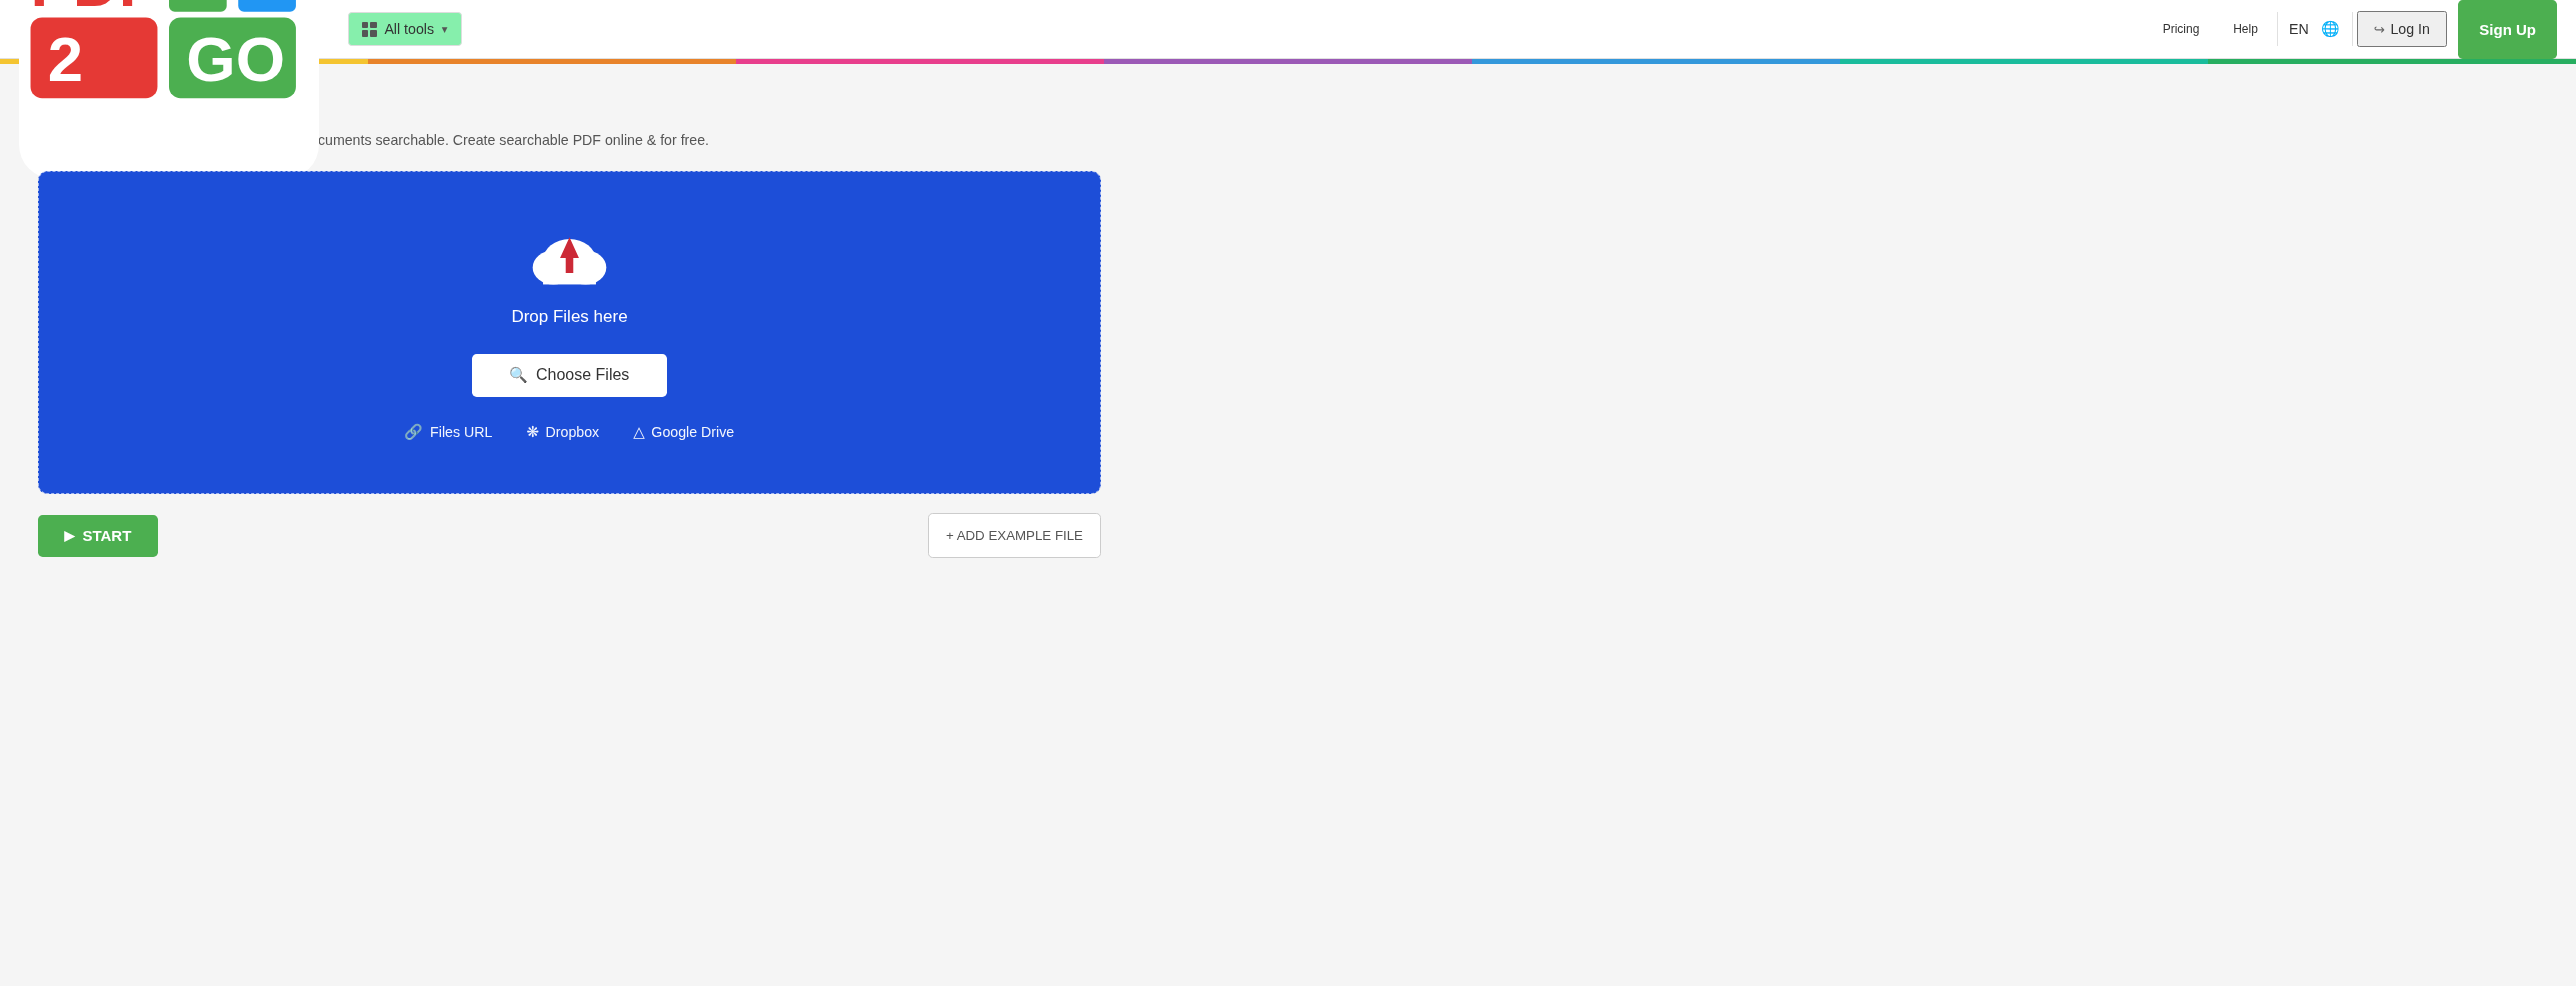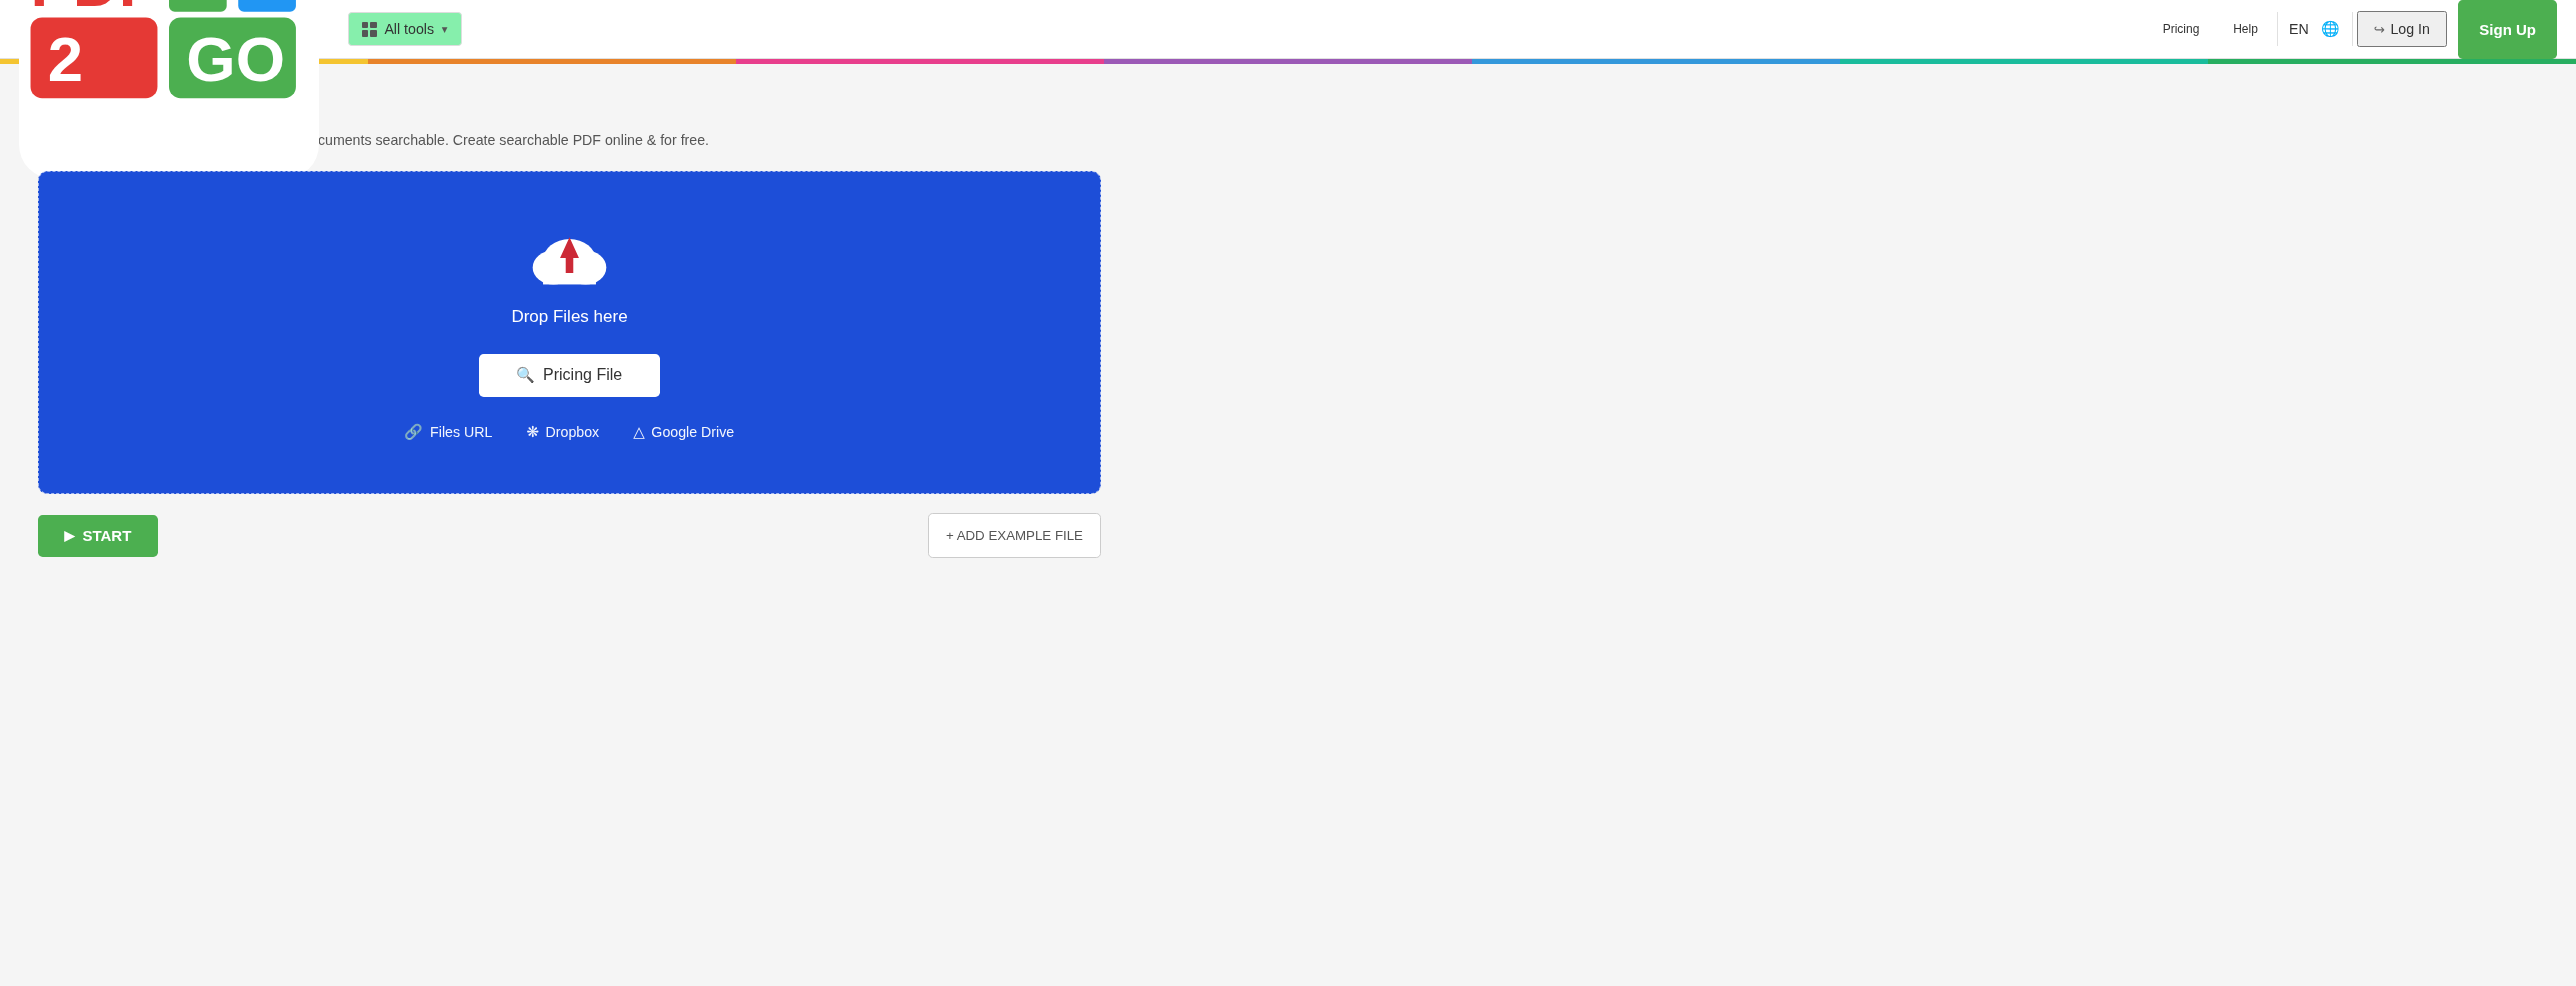--- a/index.html
+++ b/index.html
@@ -300,21 +300,21 @@
       <ellipse cx="45" cy="38" rx="28" ry="22" fill="white"></ellipse>
       <rect x="17" y="44" width="56" height="20" fill="white"></rect>
 
       <polygon points="45,14 35,36 41,36 41,52 49,52 49,36 55,36" fill="#cc2936"></polygon>
     </svg>
 
     <span class="drop-text">Drop Files here</span>
 
     <button class="choose-file-btn">
       <span class="search-icon-small">🔍</span>
-      <span>Pricing File</span>
+      <span>Choose Files</span>
     </button>
 
     <div class="extra-options">
       <div class="extra-option">
         <span class="option-icon">🔗</span>
         <span>Files URL</span>
       </div>
       <div class="extra-option">
         <span class="option-icon">❋</span>
         <span>Dropbox</span>

